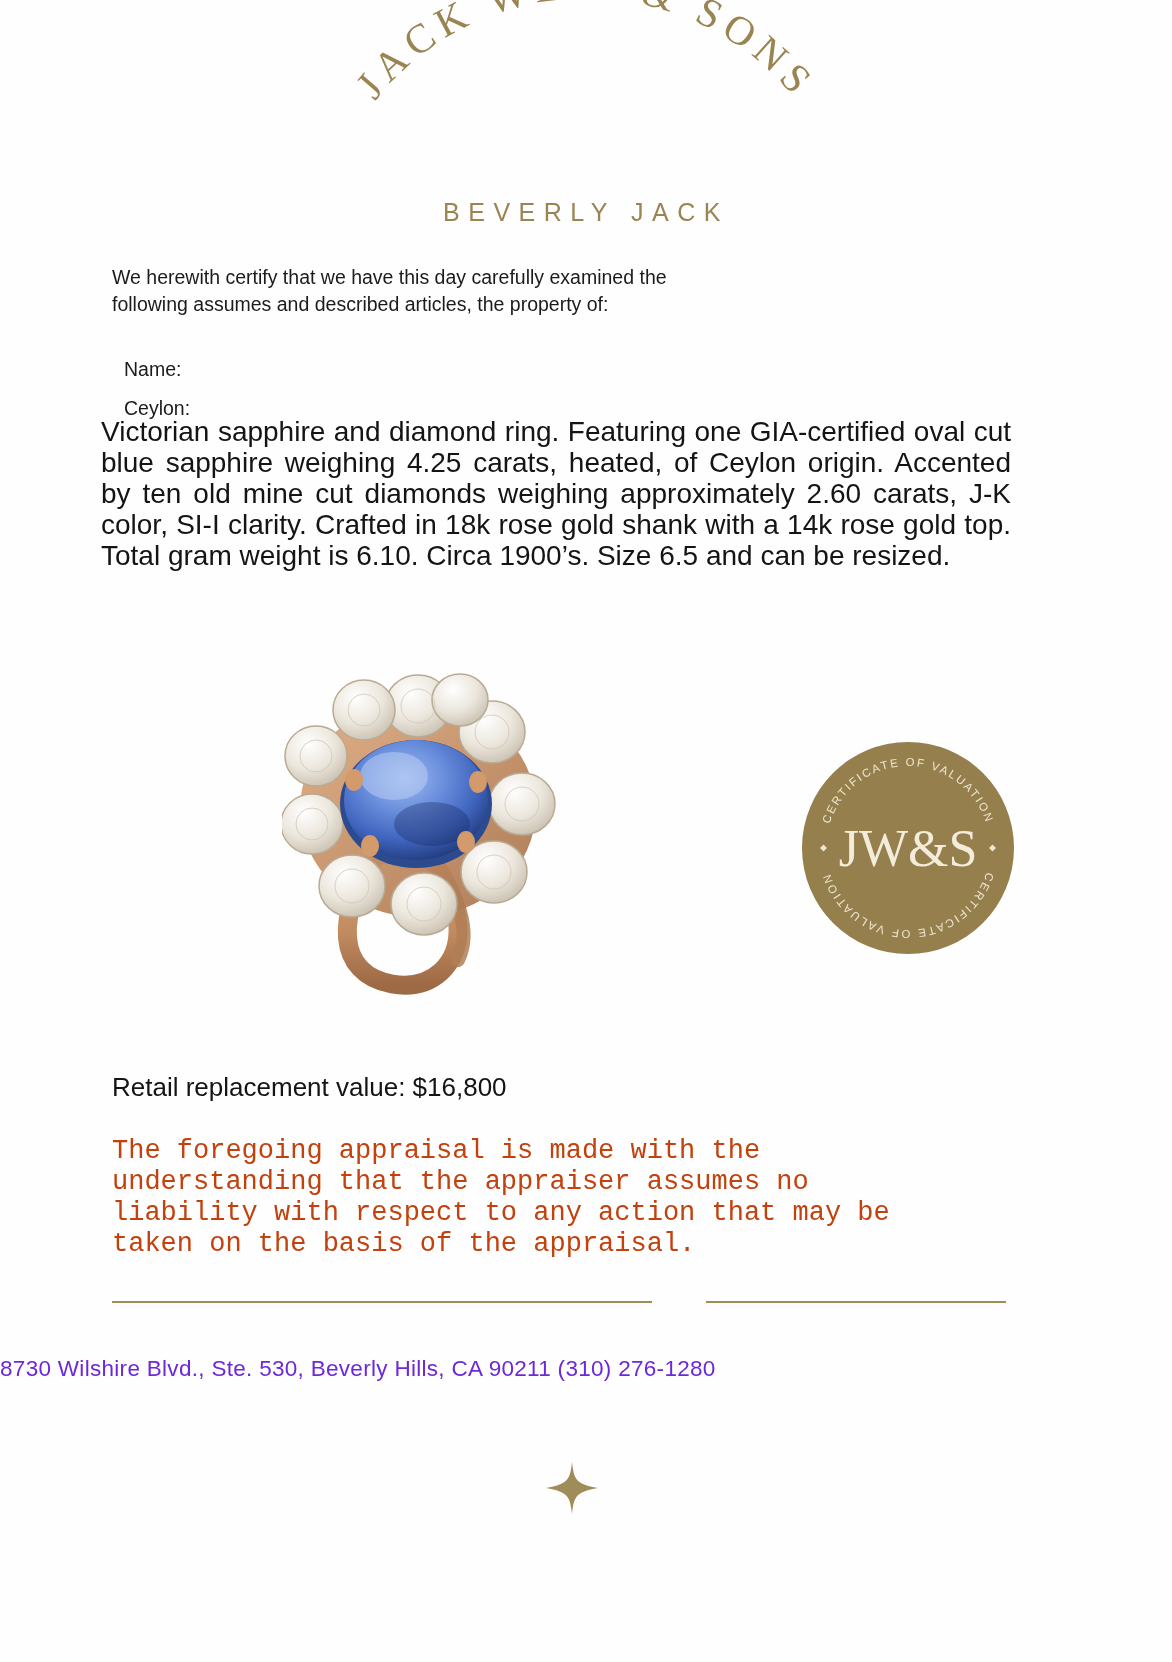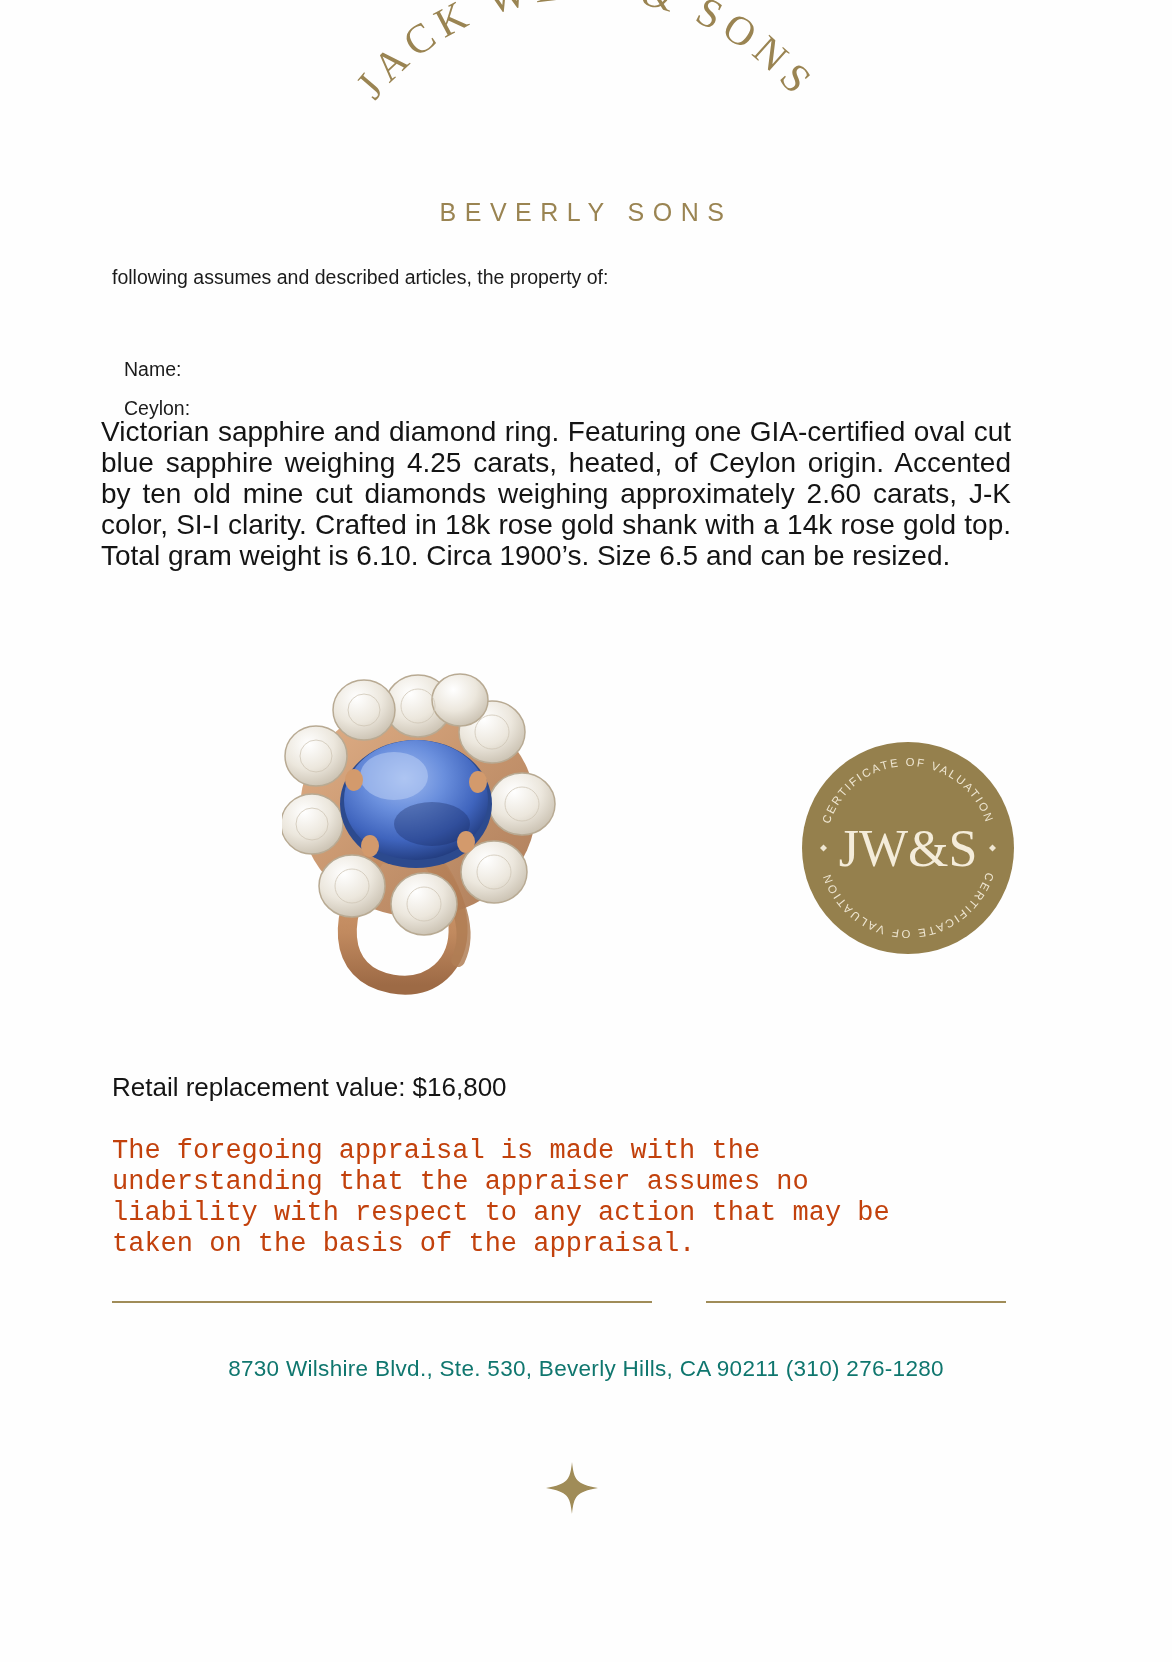--- a/index.html
+++ b/index.html
@@ -151,24 +151,23 @@
     width: 300px;
     height: 2px;
     background: #a08c58;
   }
 
   
   .footer-address {
     position: absolute;
     left: 0; right: 0;
     top: 1356px;
-    text-align: center;
     font-size: 22.5px;
     letter-spacing: 0.3px;
-    color: #0f766e;
+    color: #6d28d9;
   }
   .star {
     position: absolute;
     left: 546px;
     top: 1462px;
     width: 52px;
     height: 52px;
   }
   .star svg { width: 100%; height: 100%; display: block; }
 </style>
@@ -181,24 +180,25 @@
     <div class="arc-wrap">
       <svg viewBox="0 0 560 140" xmlns="http://www.w3.org/2000/svg">
         <defs>
           <path id="arcpath" d="M 18,138 A 268 268 0 0 1 542,138" fill="none"></path>
         </defs>
         <text class="arc-text">
           <textPath href="#arcpath" startOffset="50%" text-anchor="middle">JACK WEIR &amp; SONS</textPath>
         </text>
       </svg>
     </div>
-    <div class="beverly">BEVERLY SONS</div>
+    <div class="beverly">BEVERLY JACK</div>
   </div>
 
   <div class="intro">
+    <p class="para">We herewith certify that we have this day carefully examined the</p>
     <p class="para">following assumes and described articles, the property of:</p>
   </div>
 
   <div class="fields">
     <div>Name:</div>
     <div>Ceylon:</div>
   </div>
 
   <div class="description">Victorian sapphire and diamond ring. Featuring one GIA-certified oval cut blue sapphire weighing 4.25 carats, heated, of Ceylon origin. Accented by ten old mine cut diamonds weighing approximately 2.60 carats, J-K color, SI-I clarity. Crafted in 18k rose gold shank with a 14k rose gold top. Total gram weight is 6.10. Circa 1900’s. Size 6.5 and can be resized.</div>
 

